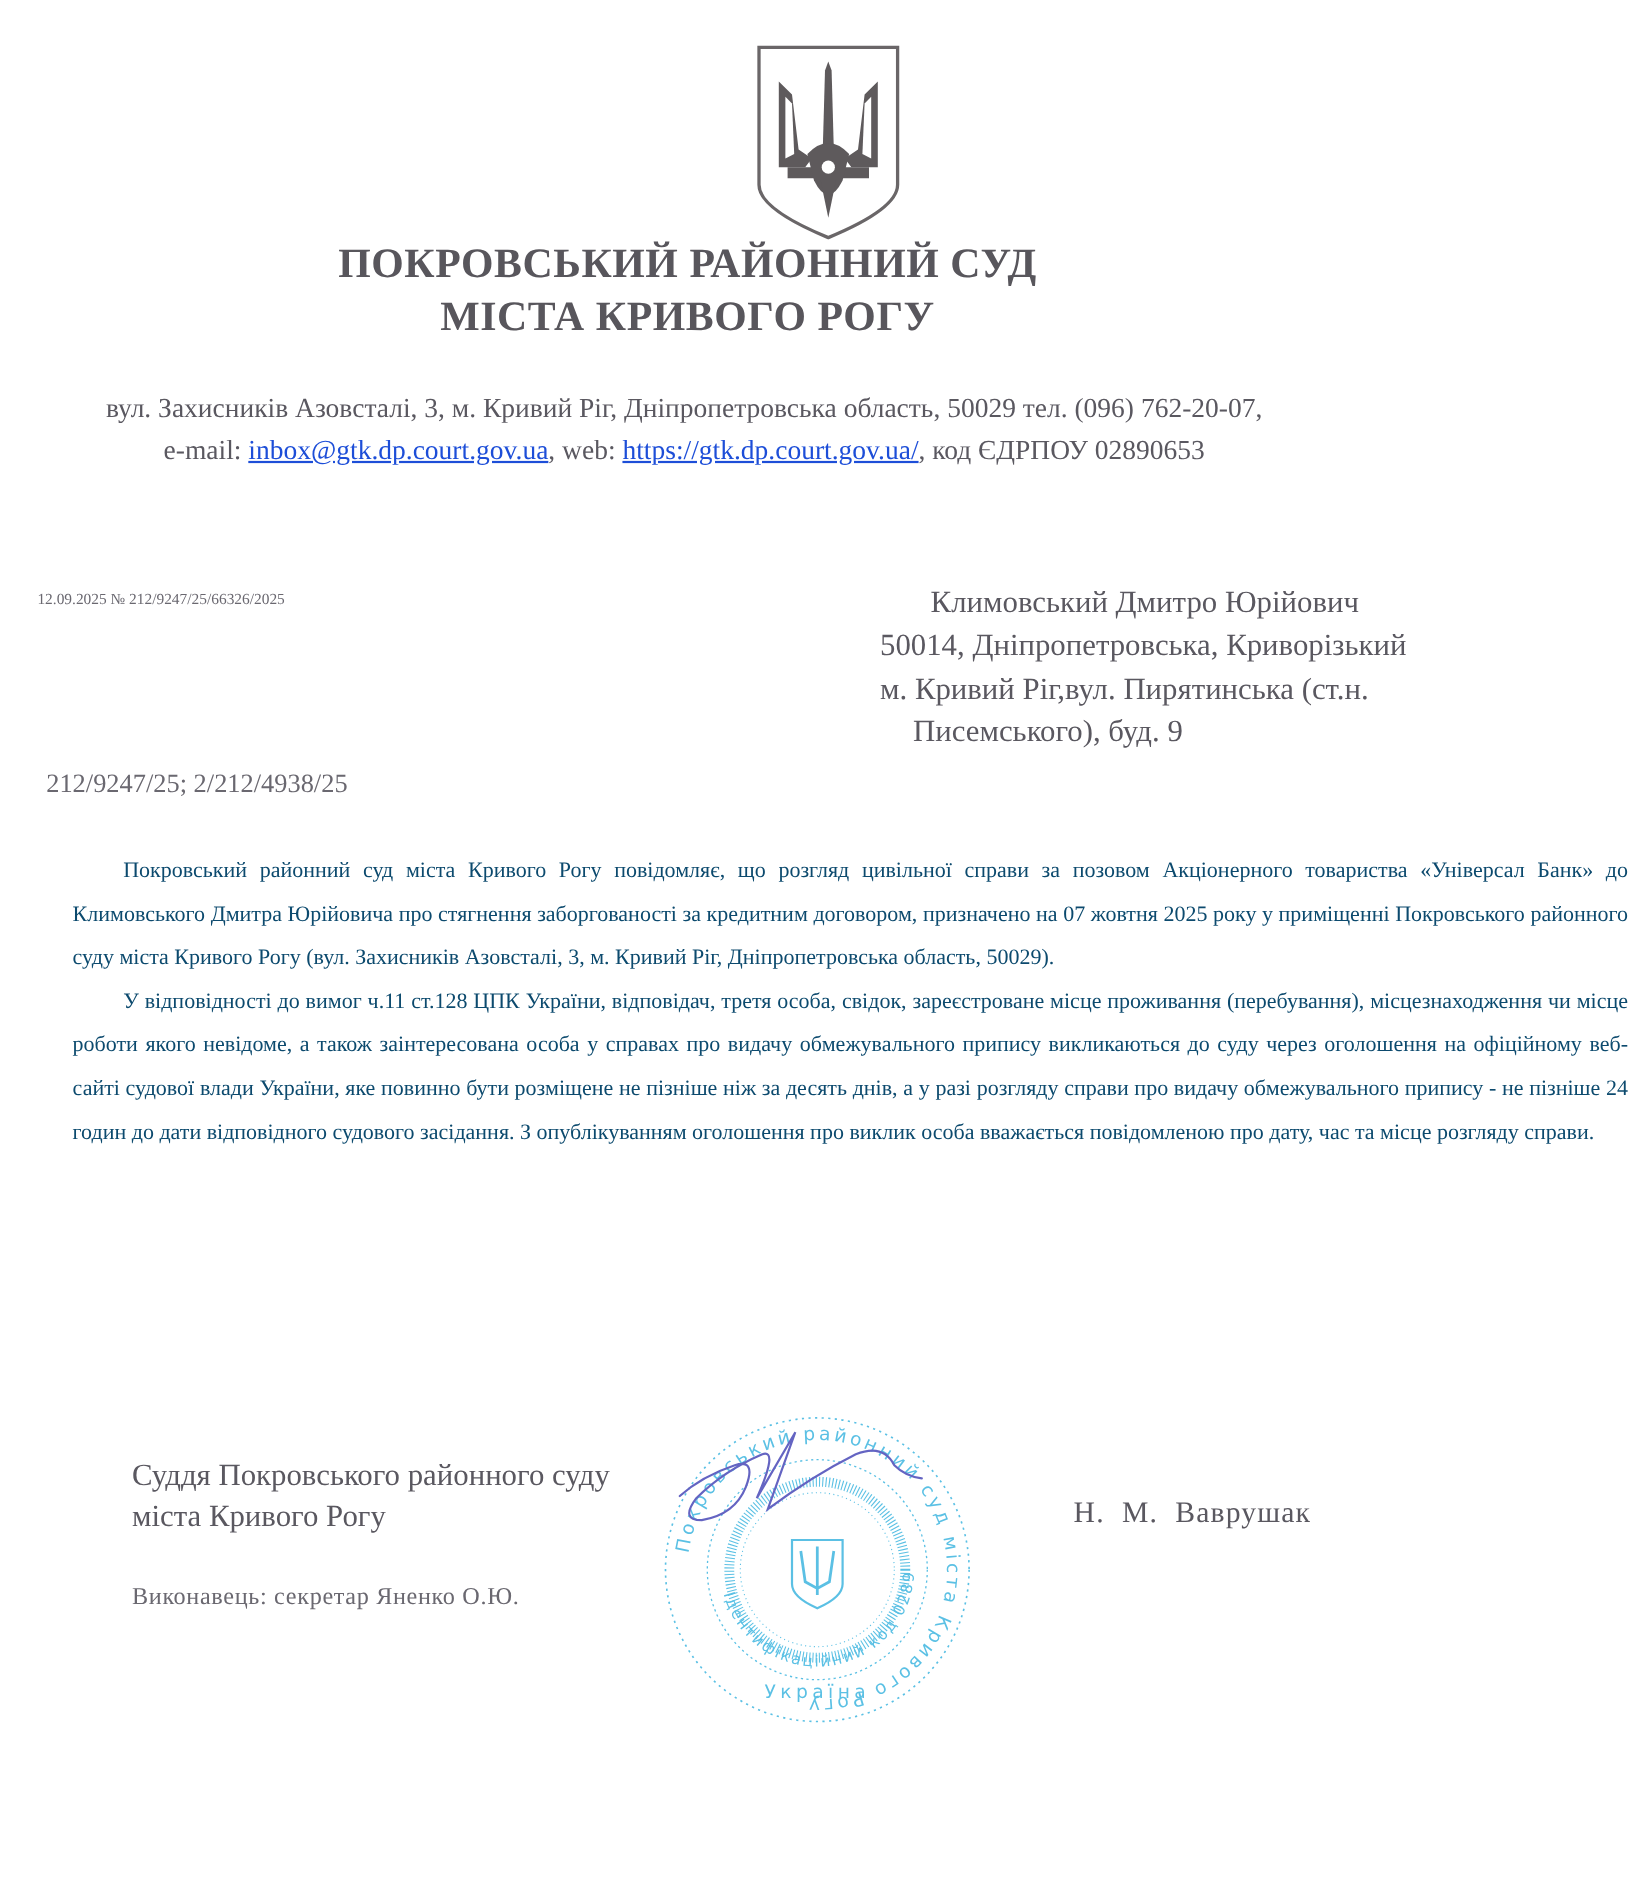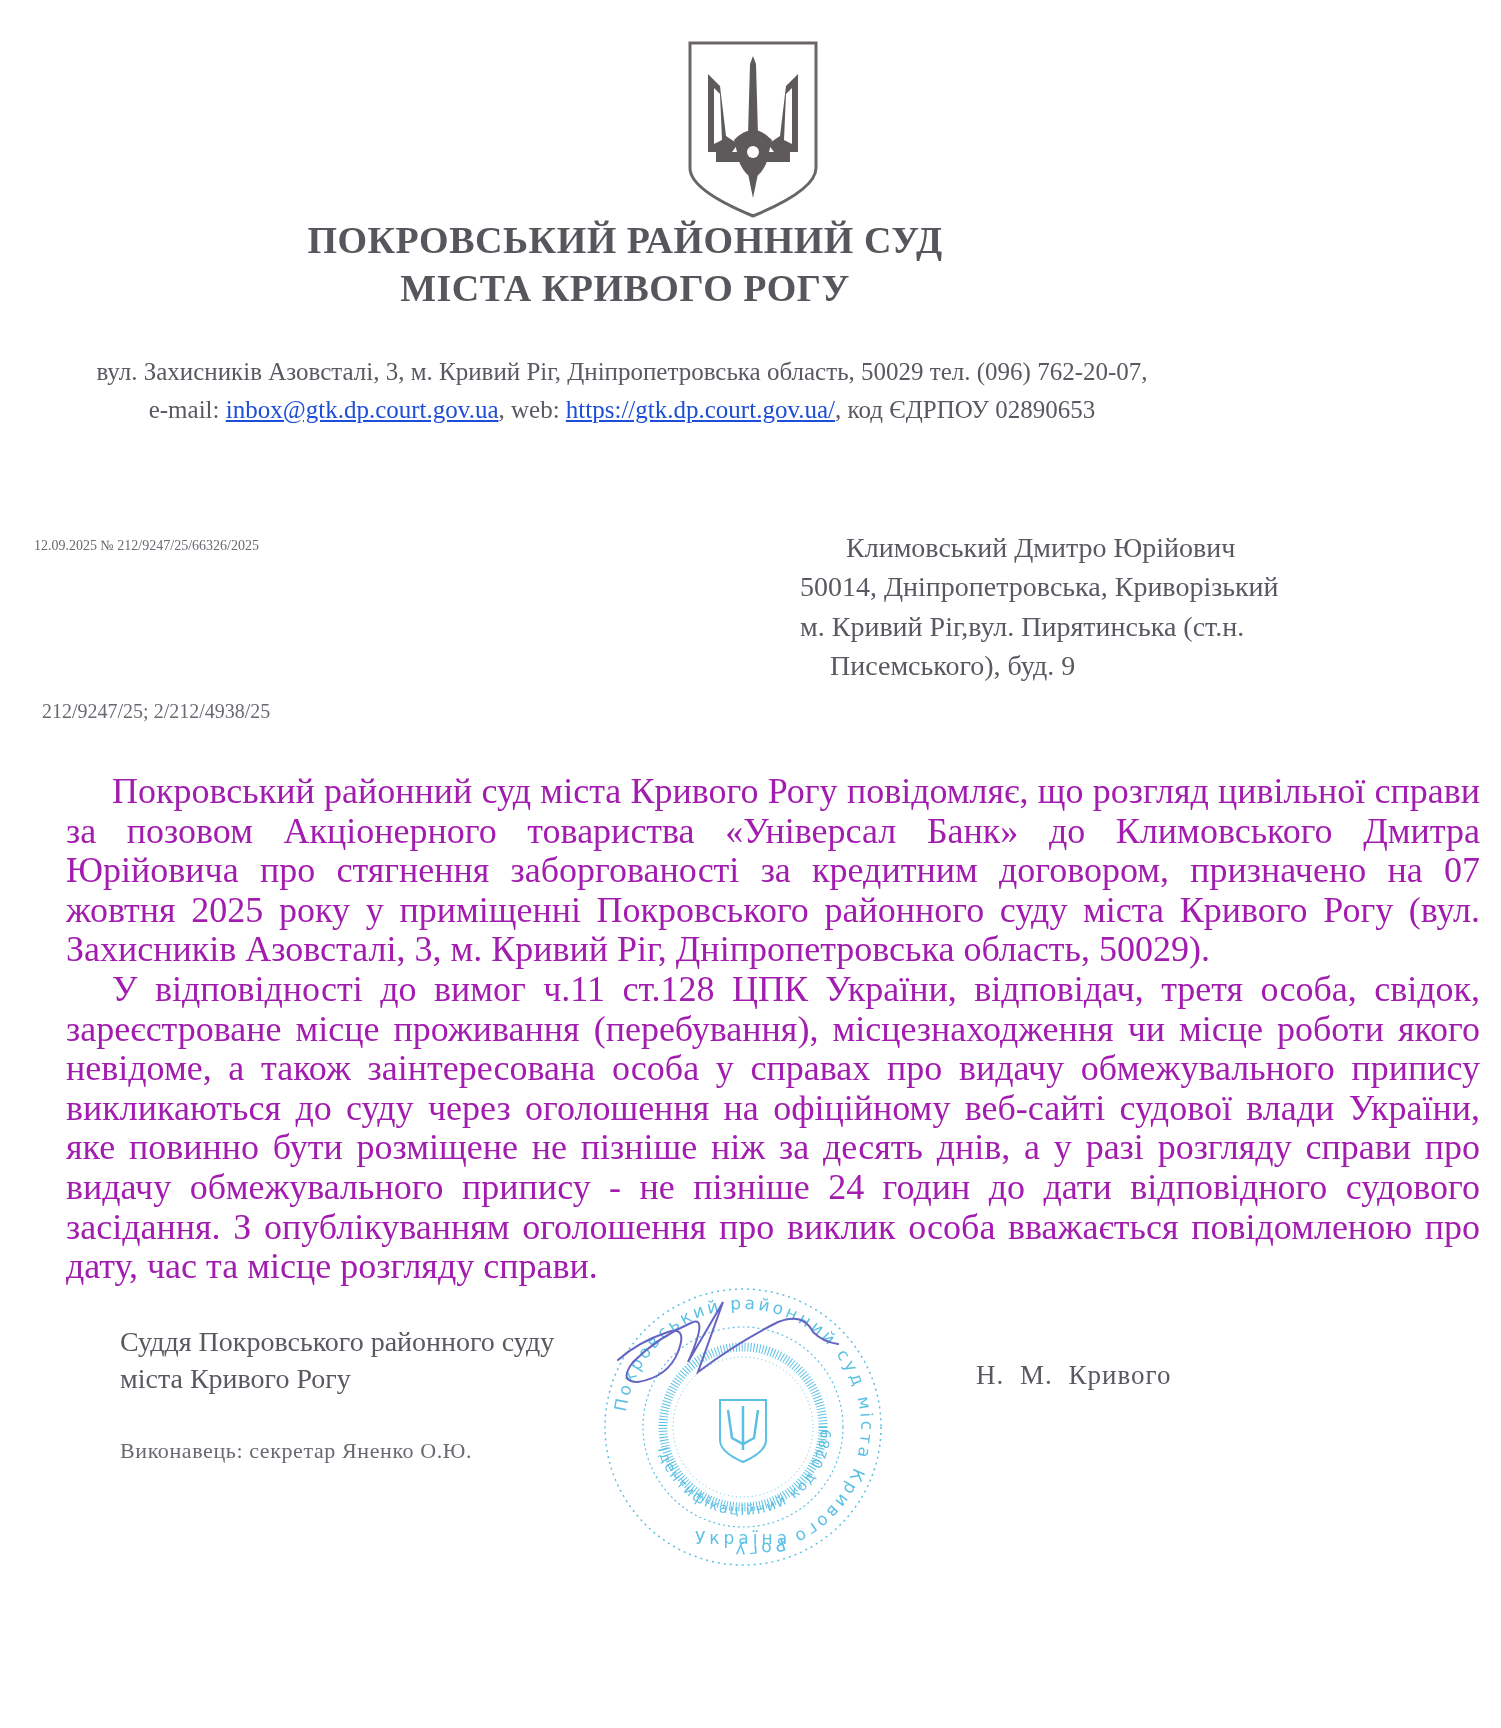--- a/index.html
+++ b/index.html
@@ -9,28 +9,28 @@
     #emblem { left: 686px; top: 40px; width: 134px; height: 178px; }
     .title { left: 0; width: 1250px; text-align: center; font-weight: bold;
              font-size: 38px; letter-spacing: 0.5px; color: #58565c; }
     #title1 { top: 218px; }
     #title2 { top: 266px; }
     .addr { left: 0; width: 1244px; text-align: center; font-size: 25px; color: #5a5860; }
     #addr1 { top: 358px; }
     #addr2 { top: 396px; }
     .addr a { color: #1d4ed8; text-decoration: underline; }
     #outref { left: 34px; top: 538px; font-size: 14px; color: #6a6870; }
-    #caseref { left: 42px; top: 700px; font-size: 20px; color: #6a6870; }
+    #caseref { left: 42px; top: 700px; font-size: 24px; color: #6a6870; }
     .recip { font-size: 28px; color: #5a5860; }
     #recip1 { left: 846px; top: 532px; }
     #recip2 { left: 800px; top: 571px; }
     #recip3 { left: 800px; top: 611px; }
     #recip4 { left: 806px; top: 650px; margin-left: 24px; }
     #body { position: absolute; left: 66px; top: 772px; width: 1414px;
-            font-size: 36px; line-height: 39.6px; text-align: justify; color: #a21caf; }
+            font-size: 20px; line-height: 39.6px; text-align: justify; color: #0c4a6e; }
     #body p { margin: 0; text-indent: 46px; }
     .sign { font-size: 28px; color: #5a5860; }
     #sign1 { left: 120px; top: 1326px; }
     #sign2 { left: 120px; top: 1363px; }
     #executor { left: 120px; top: 1438px; font-size: 22px; letter-spacing: 0.6px; color: #6a6870; }
     #judge { left: 976px; top: 1360px; font-size: 27px; letter-spacing: 1px; color: #5a5860; word-spacing: 8px; }
     #stamp { left: 598px; top: 1282px; width: 290px; height: 290px; opacity: 0.85; }
   </style>
 </head>
 <body>
@@ -69,21 +69,21 @@
 <div id="recip4" class="abs recip">Писемського), буд. 9</div>
 
 <div id="body">
   <p>Покровський районний суд міста Кривого Рогу  повідомляє, що розгляд цивільної справи за позовом Акціонерного товариства «Універсал Банк» до Климовського Дмитра Юрійовича про стягнення заборгованості за кредитним договором, призначено на  07 жовтня  2025 року у приміщенні Покровського районного суду міста Кривого Рогу (вул. Захисників Азовсталі, 3, м. Кривий Ріг, Дніпропетровська область, 50029).</p>
   <p>У відповідності до вимог ч.11 ст.128 ЦПК України, відповідач, третя особа, свідок, зареєстроване місце проживання (перебування), місцезнаходження чи місце роботи якого невідоме, а також заінтересована особа у справах про видачу обмежувального припису викликаються до суду через оголошення на офіційному веб-сайті судової влади України, яке повинно бути розміщене не пізніше ніж за десять днів, а у разі розгляду справи про видачу обмежувального припису - не пізніше 24 годин до дати відповідного судового засідання. З опублікуванням оголошення про виклик особа вважається повідомленою про дату, час та місце розгляду справи.</p>
 </div>
 
 <div id="sign1" class="abs sign">Суддя  Покровського районного суду</div>
 <div id="sign2" class="abs sign">міста Кривого Рогу</div>
 <div id="executor" class="abs">Виконавець: секретар Яненко О.Ю.</div>
-<div id="judge" class="abs">Н.  М.  Кривого</div>
+<div id="judge" class="abs">Н.  М.  Ваврушак</div>
 
 <svg id="stamp" class="abs" viewBox="0 0 290 290">
   <defs>
     <path id="outerArc" d="M145 145 m-118 0 a118 118 0 1 1 236 0 a118 118 0 1 1 -236 0"></path>
     <path id="innerArc" d="M145 145 m-88 0 a88 88 0 1 0 176 0"></path>
   </defs>
   <g fill="none" stroke="#3fb6e0">
     <circle cx="145" cy="145" r="138" stroke-width="1.5" stroke-dasharray="2 4"></circle>
     <circle cx="145" cy="145" r="100" stroke-width="1.2" stroke-dasharray="2 3"></circle>
     <circle cx="145" cy="145" r="80" stroke-width="9" stroke-dasharray="1 2"></circle>

